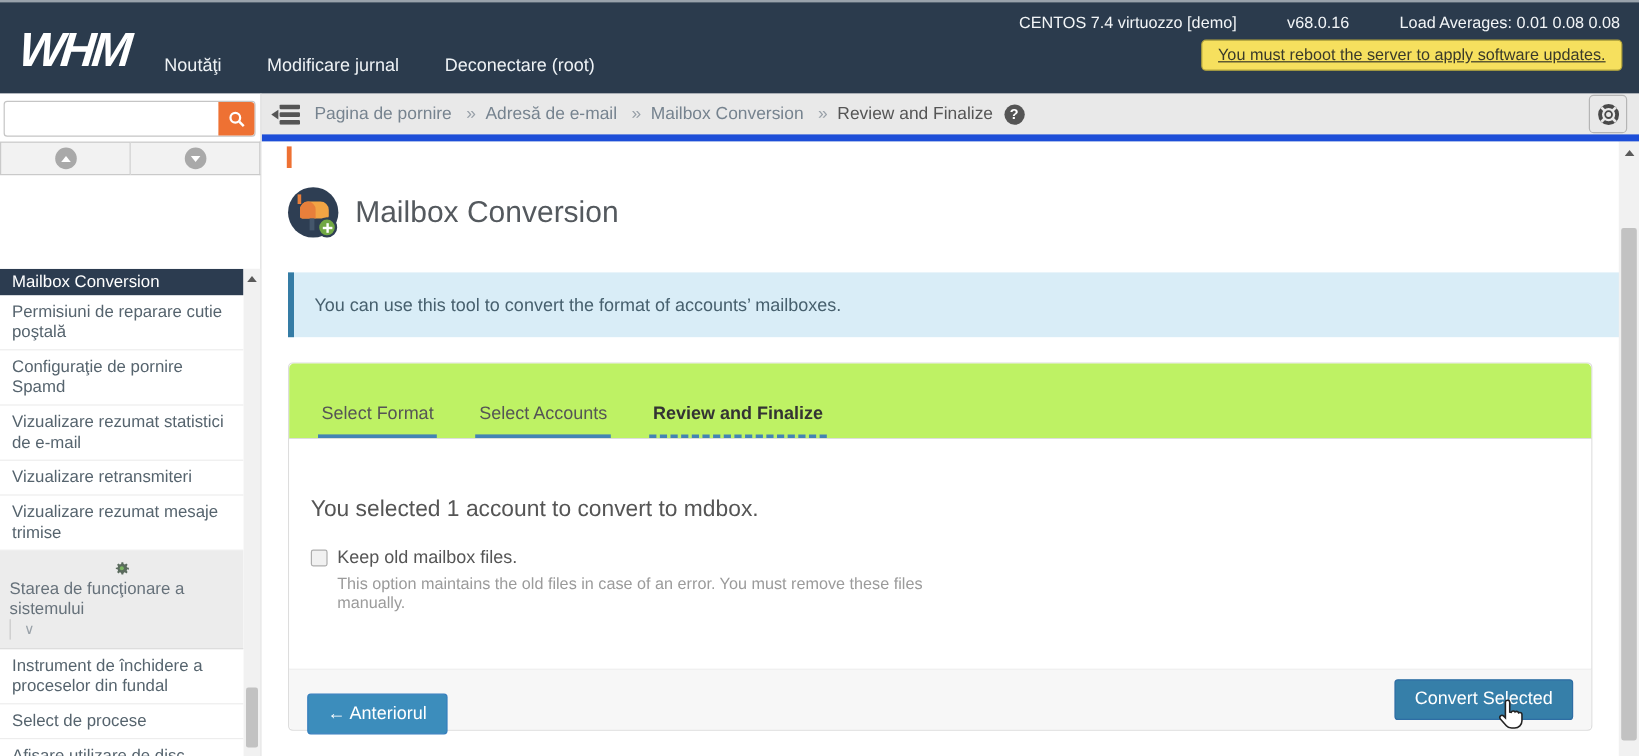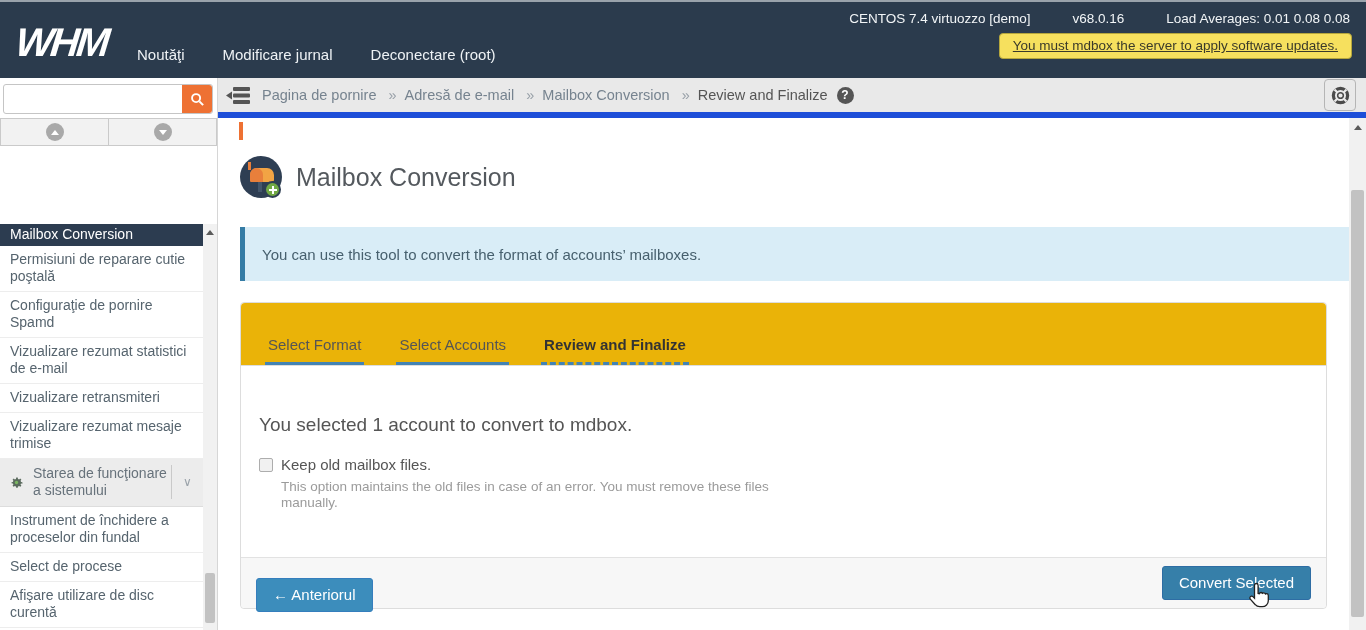--- a/index.html
+++ b/index.html
@@ -40,21 +40,21 @@
   .tri-up-w { width:0; height:0; border-left:4px solid transparent; border-right:4px solid transparent;
           border-bottom:5px solid #fff; }
   .tri-dn-w { width:0; height:0; border-left:4px solid transparent; border-right:4px solid transparent;
           border-top:5px solid #fff; }
   .sb-list { position:absolute; top:146px; left:0; right:14px; bottom:0; overflow:hidden; }
   .sb-item { display:block; padding:5px 10px 6px; font-size:14px; line-height:17px; color:#56646e;
           border-bottom:1px solid #ededed; text-decoration:none; cursor:pointer; }
   .sb-item.selected { background:var(--selected-item-bg,#2c3c50); color:#fff; padding:2px 10px 3px;
           border-bottom:none; }
   .sb-section { display:flex; align-items:center; background:#ececec; padding:6px 0 7px 8px;
-          font-size:14px; line-height:17px; color:#67727b; border-bottom:1px solid #ddd; cursor:pointer; }
+          font-size:14px; line-height:17px; color:#67727b; border-bottom:1px solid #ddd; cursor:pointer;flex-direction:column; }
   .sb-ico { flex:none; width:17px; height:17px; margin-right:8px; display:flex; align-items:center;
           justify-content:center; }
   .sb-sec-label { flex:1; padding-right:4px; }
   .sb-chev { flex:none; width:32px; text-align:center; border-left:1px solid #c9c9c9; color:#9aa2a9;
           font-size:12px; align-self:stretch; display:flex; align-items:center; justify-content:center; }
   .sb-scroll { position:absolute; top:146px; right:0; bottom:0; width:14px; background:#f1f1f1; }
   .sb-scroll .sc-tri { margin:6px auto 0; }
   .sc-tri { width:0; height:0; border-left:4px solid transparent; border-right:4px solid transparent;
           border-bottom:5px solid #5a5a5a; }
   .sb-thumb { position:absolute; left:2px; top:349px; width:10px; height:50px; background:#c2c2c2;
@@ -93,21 +93,21 @@
   .mbx-badge i { position:absolute; background:#fff; }
   .mbx-badge i.h { left:2.5px; top:5.5px; width:8px; height:2px; }
   .mbx-badge i.v { left:5.5px; top:2.5px; width:2px; height:8px; }
 
   .info-box { position:absolute; left:22px; top:109px; width:1121px; height:54px;
           background:var(--info-bg,#d9edf7); border-left:5px solid var(--info-border,#357ca5);
           display:flex; align-items:center; padding-left:17px; font-size:15px; color:#47606e; }
 
   .card { position:absolute; left:22px; top:184px; width:1087px; height:307px; border:1px solid #ddd;
           border-radius:4px; display:flex; flex-direction:column; background:#fff; }
-  .tab-strip { height:63px; background:#eab308; border-bottom:1px solid #ddd; border-radius:4px 4px 0 0;
+  .tab-strip { height:63px; background:#bef264; border-bottom:1px solid #ddd; border-radius:4px 4px 0 0;
           display:flex; align-items:flex-end; padding-left:24px; gap:32px; flex:none; }
   .tab { font-size:15px; color:#555; padding:0 3px 9px; border-bottom:3px solid transparent;
           cursor:pointer; }
   .tab.done { border-bottom-color:var(--tab-underline,#4383b4); }
   .tab.active { font-weight:700; color:#333; border-bottom:3px dashed var(--tab-underline,#4383b4); }
   .card-body { flex:1; position:relative; background:#fff; border-radius:0; }
   .summary { position:absolute; left:18px; top:48px; font-size:19px; color:#555; }
   .chk-row { position:absolute; left:18px; top:90px; display:flex; align-items:center; gap:8px; }
   .chk-row input { appearance:none; width:14px; height:14px; border:1px solid #adadad; background:#f1f1f1;
           border-radius:2px; cursor:pointer; }
@@ -140,21 +140,21 @@
     <a>Noutăţi</a>
         <a>Modificare jurnal</a>
         <a>Deconectare (root)</a>
       </nav>
     <div class="hdr-right">
       <div class="srv-line">
         <span>CENTOS 7.4 virtuozzo [demo]</span>
         <span>v68.0.16</span>
         <span>Load Averages: 0.01 0.08 0.08</span>
       </div>
-      <button class="reboot-btn">You must mdbox the server to apply software updates.</button>
+      <button class="reboot-btn">You must reboot the server to apply software updates.</button>
     </div>
   </header>
 
   <div class="body-row">
 
     <aside class="sidebar">
       <div class="search-row">
         <input type="text" value="" style="">
         <button class="search-btn">
           <span style="display:flex">

